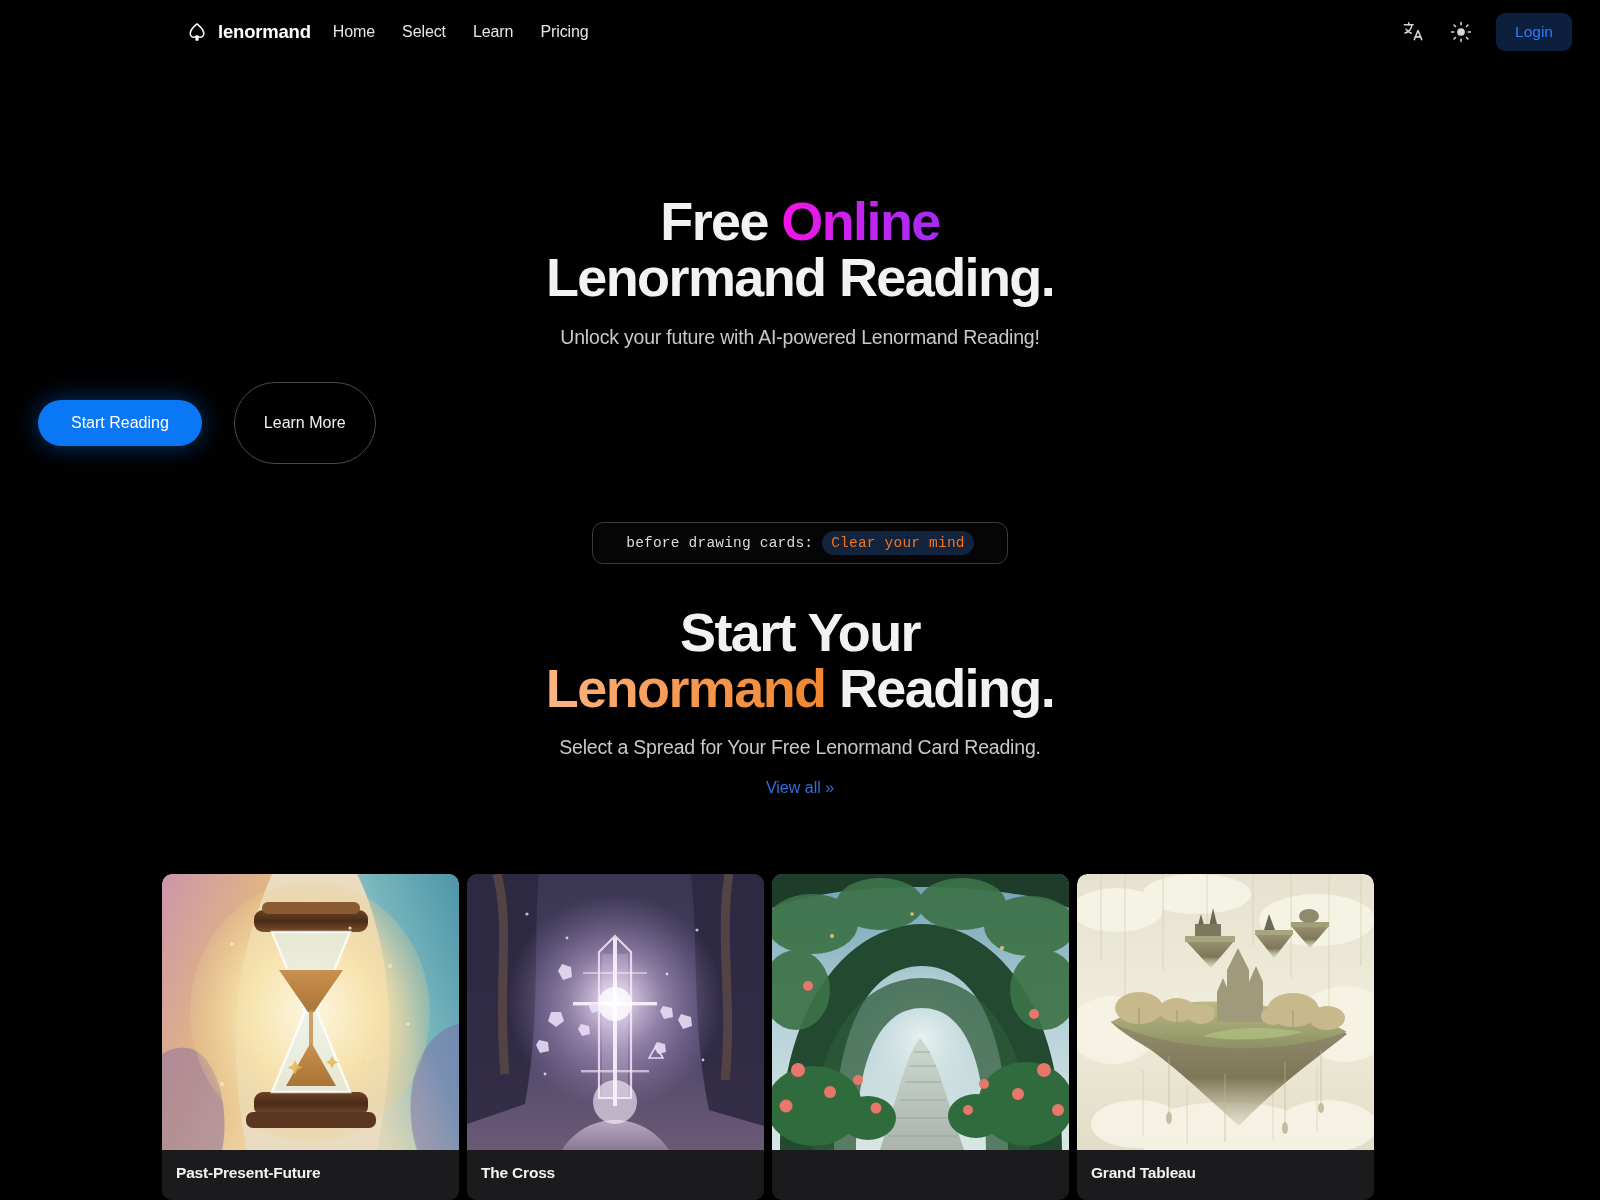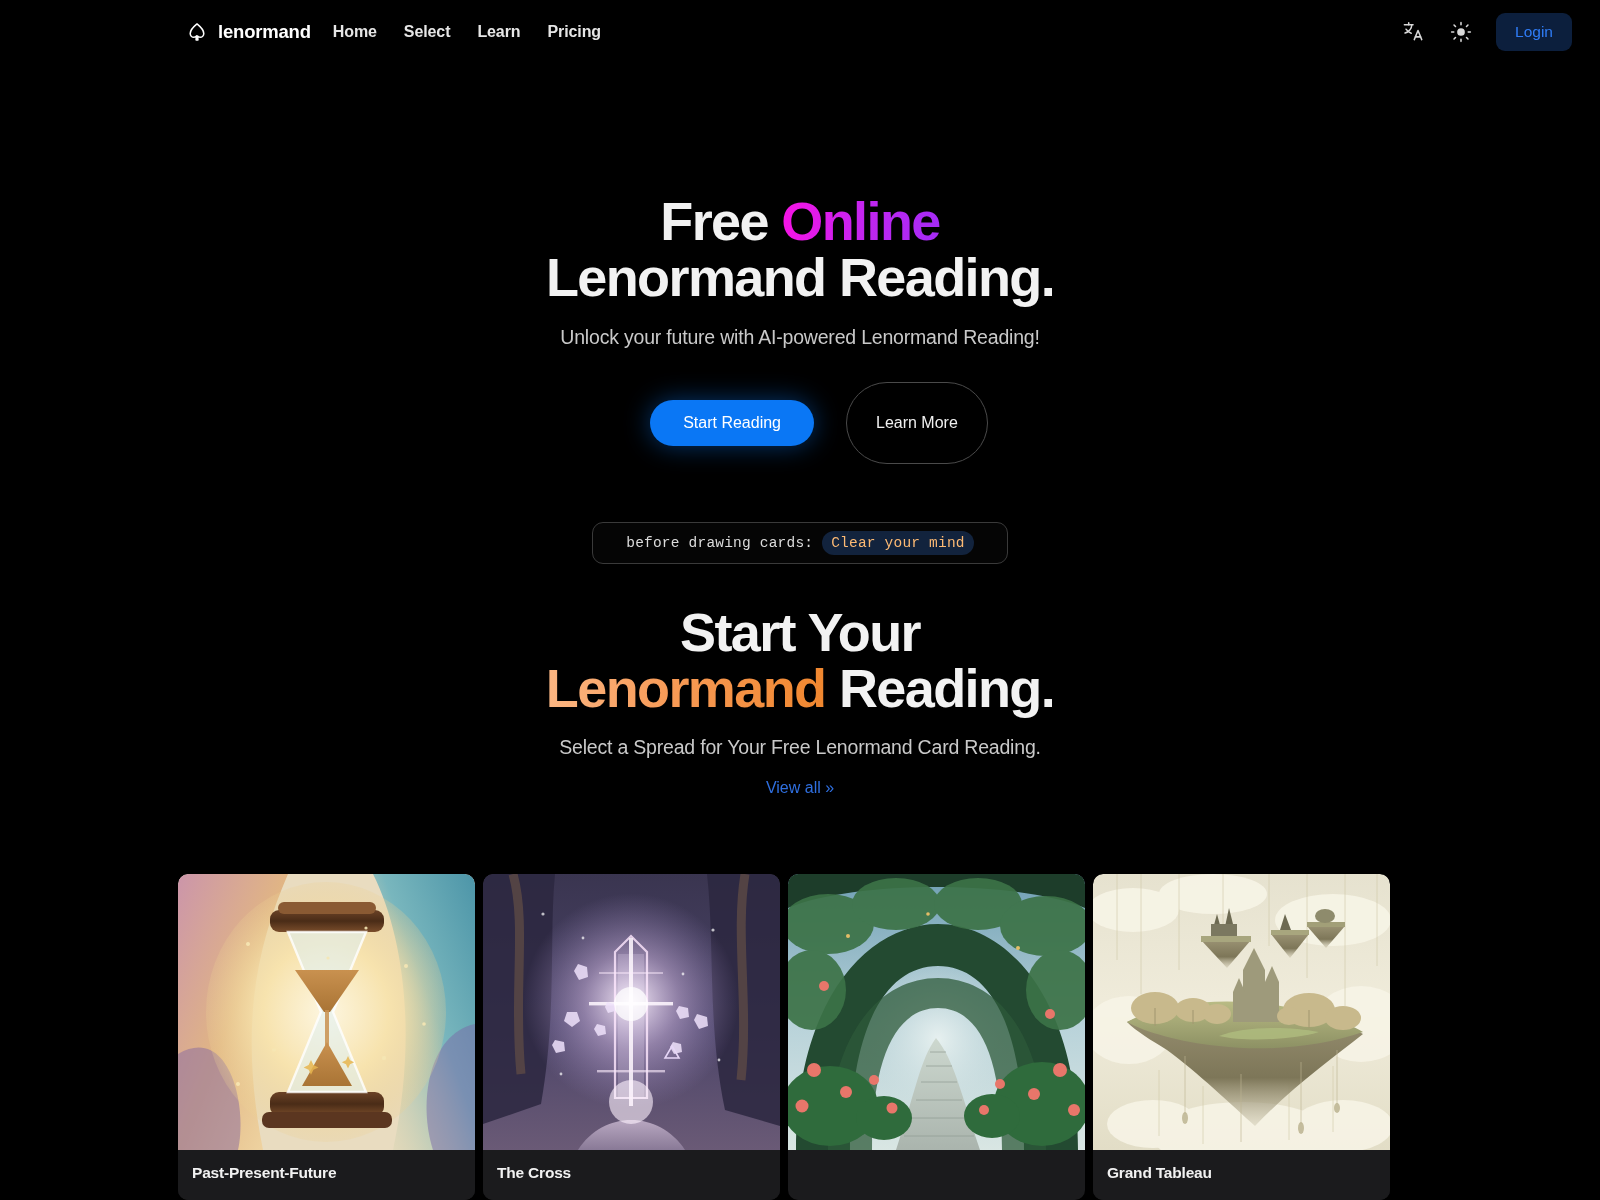--- a/index.html
+++ b/index.html
@@ -50,21 +50,20 @@
     display: flex;
     align-items: center;
     gap: 27px;
   }
   .nav-link {
     font-size: 16px;
     color: #e6e6e6;
     text-decoration: none;
     letter-spacing: -0.1px;
     cursor: pointer;
-    font-weight: bold;
   }
 
   .nav-right {
     margin-left: auto;
     display: flex;
     align-items: center;
     gap: 22px;
   }
   .icon-btn {
     width: 26px; height: 26px;
@@ -111,21 +110,20 @@
     margin-top: 21px;
     font-size: 19.5px;
     color: #c9c9c9;
     letter-spacing: -0.2px;
     font-weight: 400;
   }
 
   .hero-actions {
     margin-top: 33px;
     display: flex;
-    justify-content: center;
     align-items: center;
     gap: 32px;
     margin-left: 38px;
   }
   .btn-primary {
     background: #0a77f5;
     color: #ffffff;
     font-size: 16px;
     font-weight: 500;
     border: none;
@@ -161,21 +159,21 @@
   }
   .term-text {
     font-family: "Liberation Mono", "DejaVu Sans Mono", monospace;
     font-size: 14.5px;
     color: #dcdcdc;
     letter-spacing: 0.2px;
   }
   .term-pill {
     font-family: "Liberation Mono", "DejaVu Sans Mono", monospace;
     font-size: 14.5px;
-    color: #fdba74;
+    color: #f97316;
     background: #12233d;
     border-radius: 12px;
     padding: 4px 9px;
     letter-spacing: 0.2px;
     cursor: pointer;
   }
 
   
   .spreads {
     position: absolute;
@@ -208,21 +206,21 @@
     font-size: 16px;
     color: #2f6fe0;
     text-decoration: none;
     cursor: pointer;
   }
 
   
   .card-grid {
     position: absolute;
     top: 874px;
-    left: 178px;
+    left: 162px;
     width: 1212px;
     display: flex;
     gap: 8px;
   }
   .spread-card {
     width: 297px;
     border-radius: 10px;
     overflow: hidden;
     background: #1b1b1d;
     cursor: pointer;

